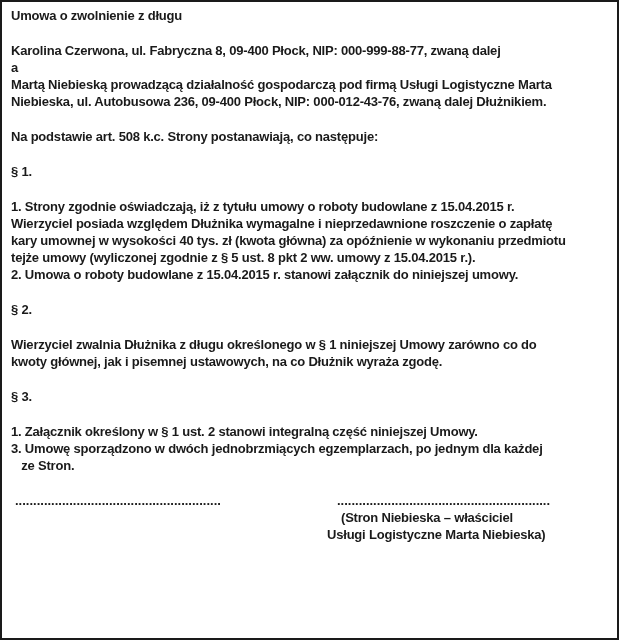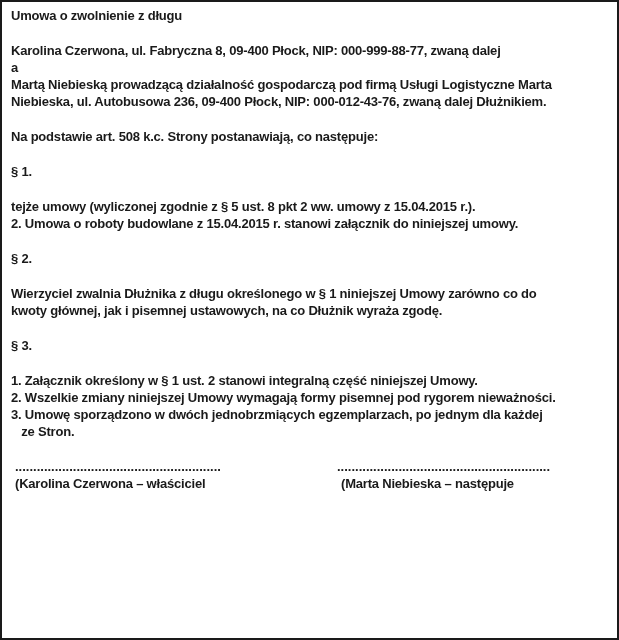--- a/index.html
+++ b/index.html
@@ -48,45 +48,47 @@
         <div class="line">Martą Niebieską prowadzącą działalność gospodarczą pod firmą Usługi Logistyczne Marta</div>
         <div class="line">Niebieska, ul. Autobusowa 236, 09-400 Płock, NIP: 000-012-43-76, zwaną dalej Dłużnikiem.</div>
       </div>
       <div class="para">
         <div class="line">Na podstawie art. 508 k.c. Strony postanawiają, co następuje:</div>
       </div>
       <div class="para">
         <div class="line">§ 1.</div>
       </div>
       <div class="para">
+        <div class="line">1. Strony zgodnie oświadczają, iż z tytułu umowy o roboty budowlane z 15.04.2015 r.</div>
+        <div class="line">Wierzyciel posiada względem Dłużnika wymagalne i nieprzedawnione roszczenie o zapłatę</div>
+        <div class="line">kary umownej w wysokości 40 tys. zł (kwota główna) za opóźnienie w wykonaniu przedmiotu</div>
         <div class="line">tejże umowy (wyliczonej zgodnie z § 5 ust. 8 pkt 2 ww. umowy z 15.04.2015 r.).</div>
         <div class="line">2. Umowa o roboty budowlane z 15.04.2015 r. stanowi załącznik do niniejszej umowy.</div>
       </div>
       <div class="para">
         <div class="line">§ 2.</div>
       </div>
       <div class="para">
         <div class="line">Wierzyciel zwalnia Dłużnika z długu określonego w § 1 niniejszej Umowy zarówno co do</div>
         <div class="line">kwoty głównej, jak i pisemnej ustawowych, na co Dłużnik wyraża zgodę.</div>
       </div>
       <div class="para">
         <div class="line">§ 3.</div>
       </div>
       <div class="para">
         <div class="line">1. Załącznik określony w § 1 ust. 2 stanowi integralną część niniejszej Umowy.</div>
-        <div class="line">2. Wszelkie zmiany niniejszej Umowy wymagają formy pisemnej pod rygorem nieważności.</div>
         <div class="line">3. Umowę sporządzono w dwóch jednobrzmiących egzemplarzach, po jednym dla każdej</div>
         <div class="line">   ze Stron.</div>
       </div>
     </div>
 
   <div class="sig-row">
     <div class="sig-col sig-left">
       <div class="line dots">.........................................................</div>
-      <div class="line sig-name">(Karolina Czerwona – właściciel</div>
     </div>
     <div class="sig-col sig-right">
       <div class="line dots">...........................................................</div>
-      <div class="line sig-name">(Marta Niebieska – następuje</div>
+      <div class="line sig-name">(Stron Niebieska – właściciel</div>
+      <div class="line sig-company">Usługi Logistyczne Marta Niebieska)</div>
     </div>
   </div>
 
 </div>
 
 </body></html>

